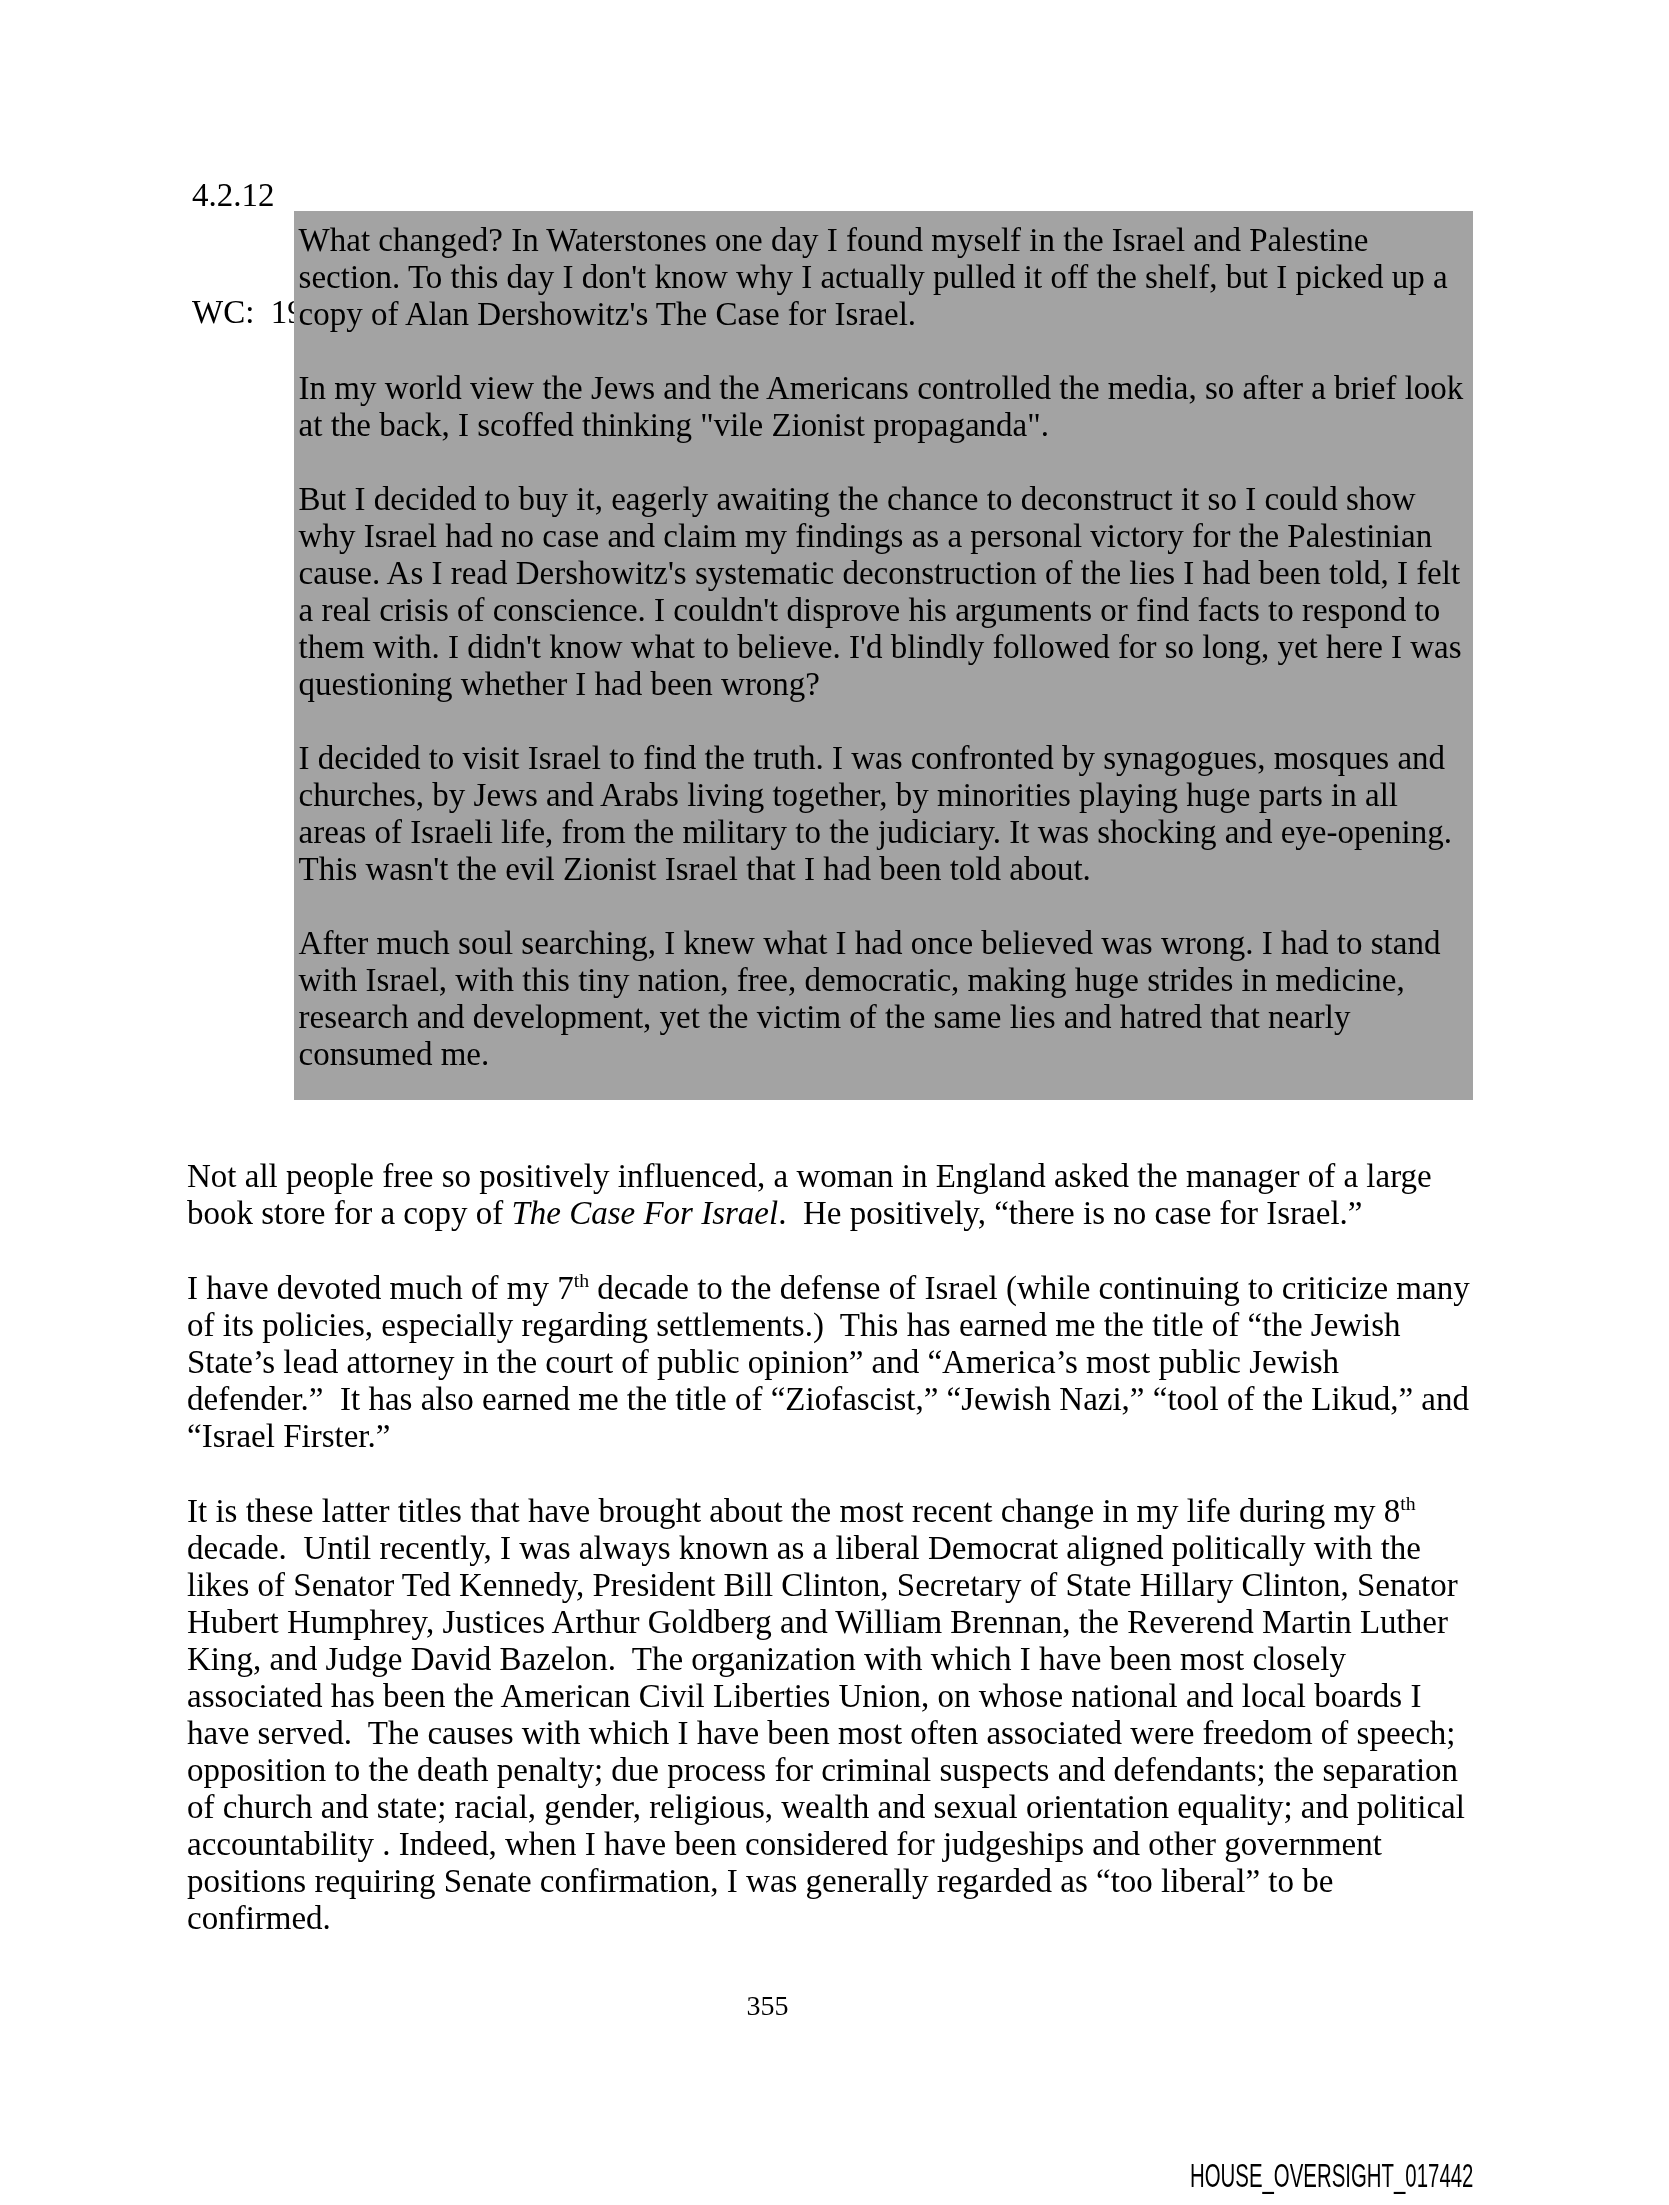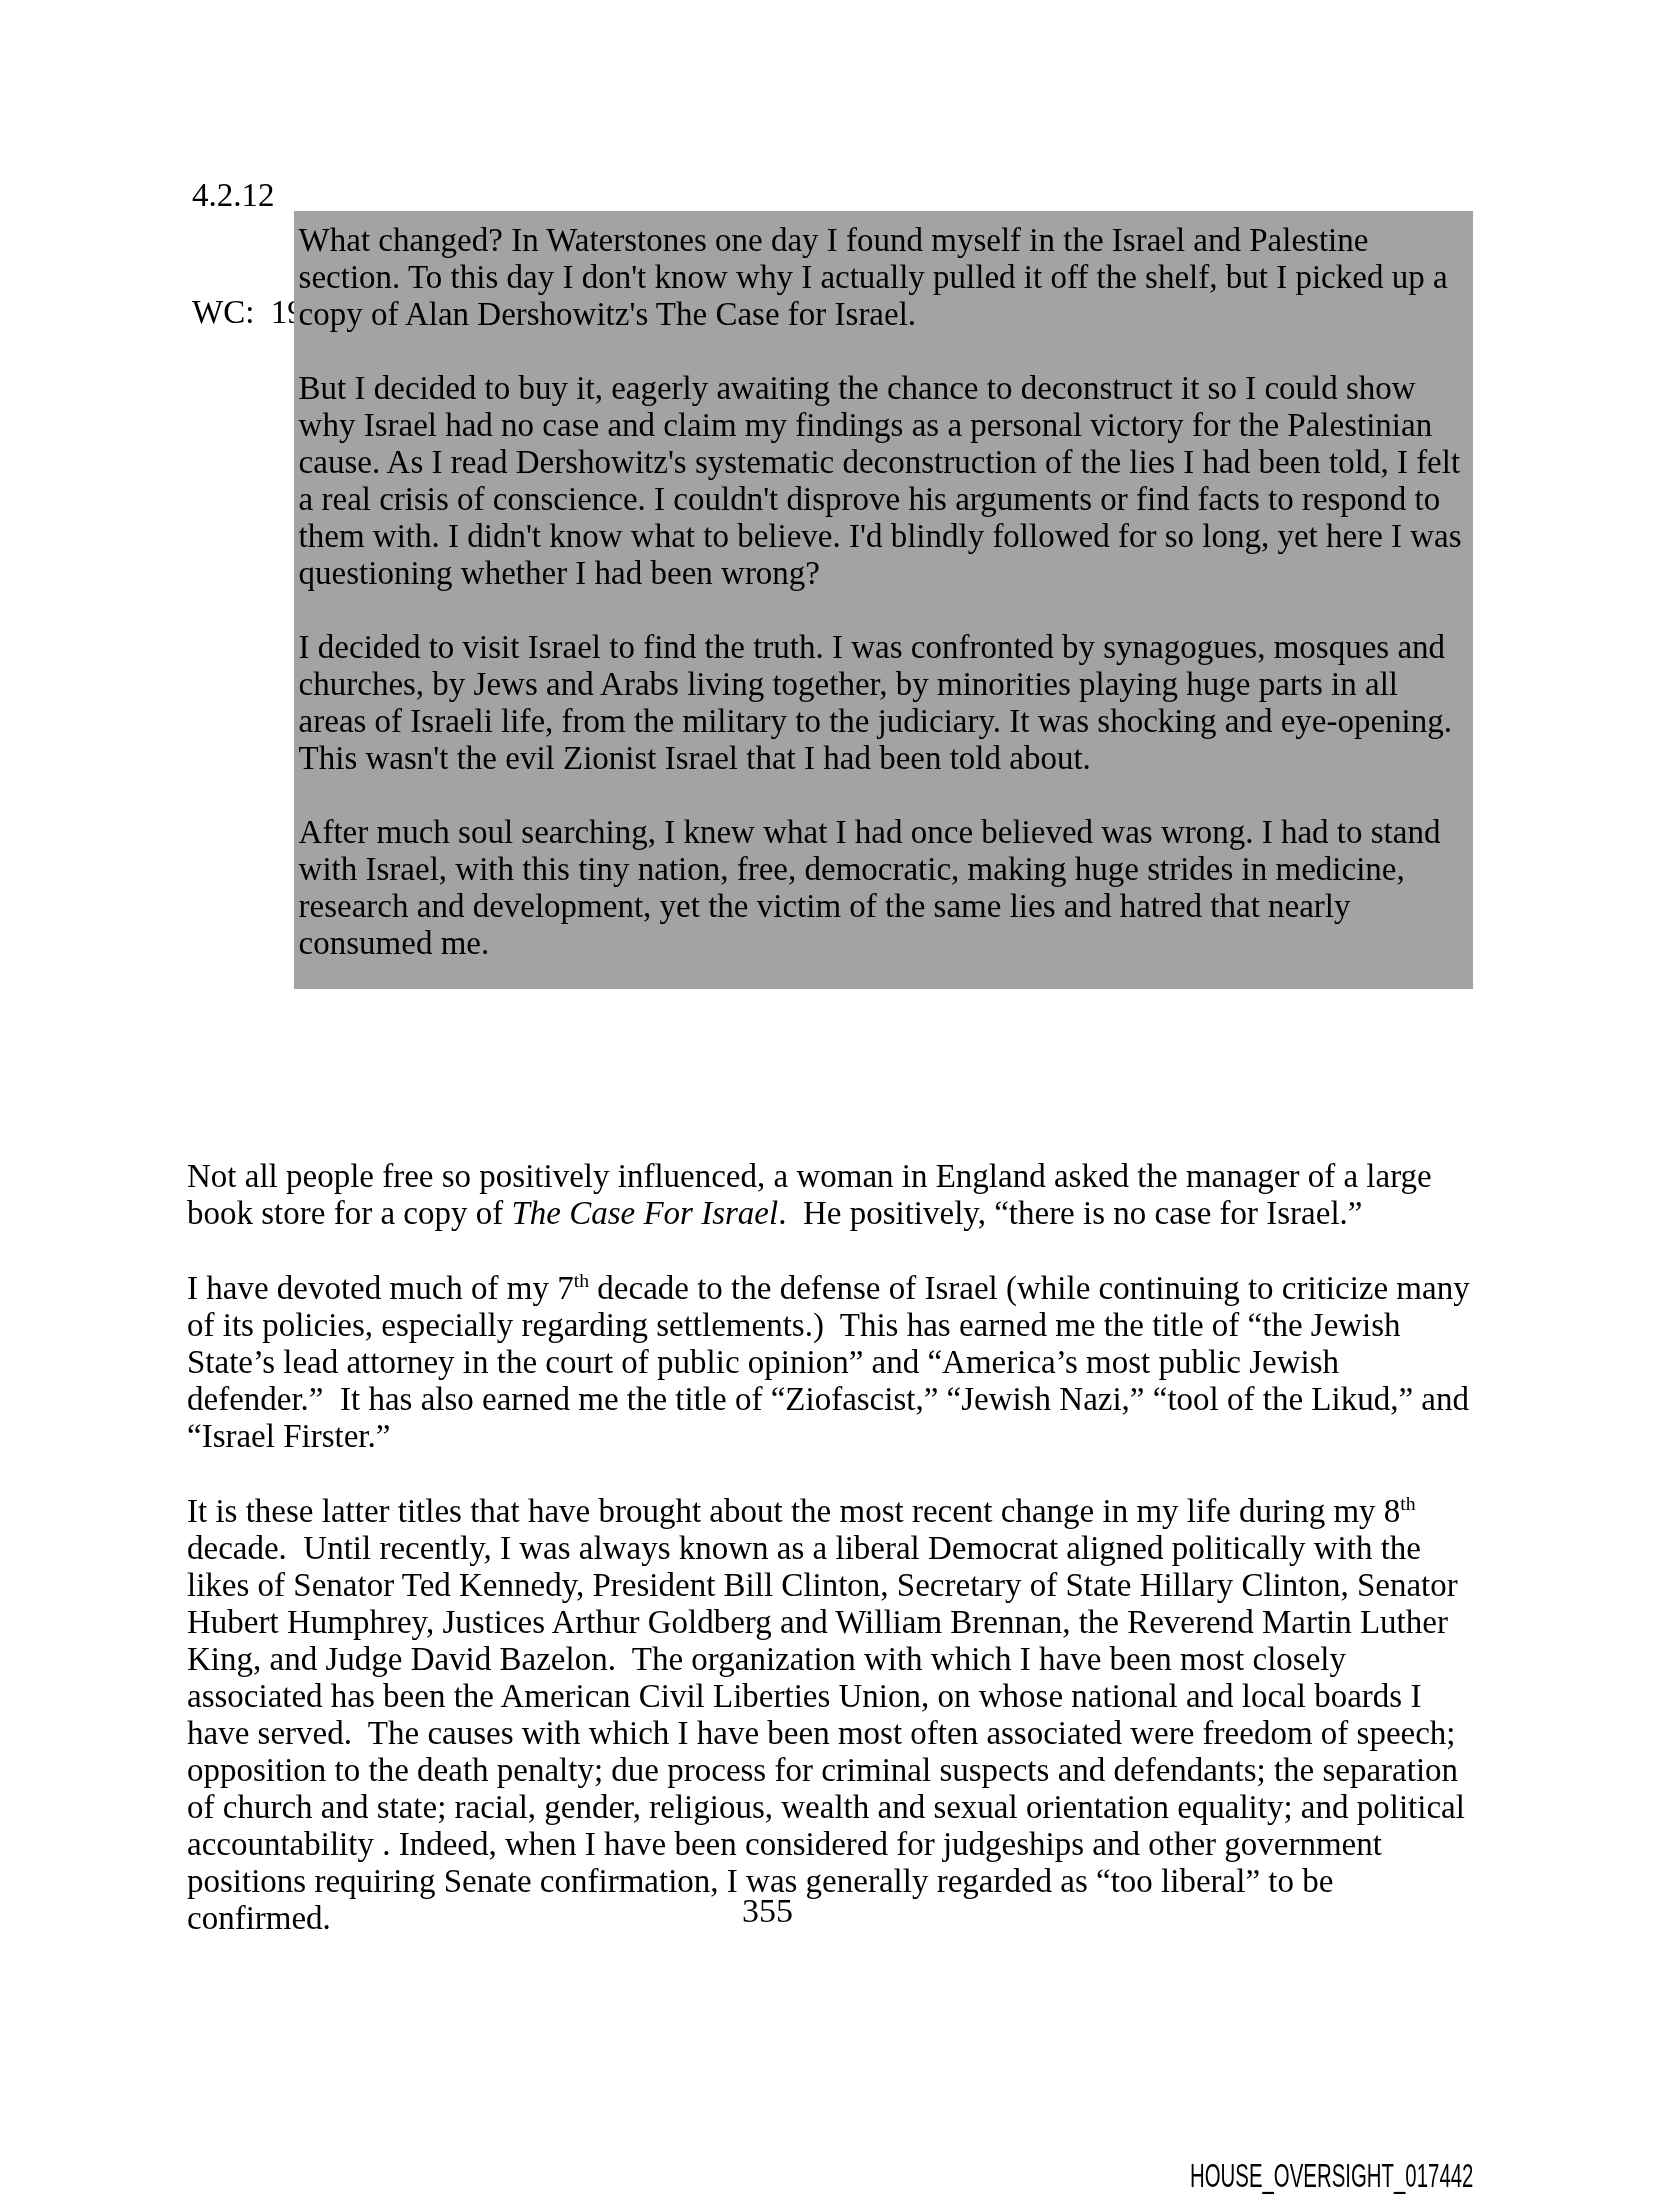--- a/index.html
+++ b/index.html
@@ -49,25 +49,25 @@
   }
   .body-text p:last-child { margin-bottom: 0; }
   .body-text i { font-style: italic; }
   sup {
     font-size: 0.6em;
     line-height: 0;
     vertical-align: super;
   }
   .page-number {
     position: absolute;
-    top: 1892px;
+    top: 1987px;
     left: 0;
     width: 1535px;
     text-align: center;
-    font-size: 34px;
+    font-size: 28px;
     line-height: 37px;
   }
   .bates-stamp {
     position: absolute;
     top: 2157px;
     right: 196px;
     font-family: "Liberation Sans", "DejaVu Sans", sans-serif;
     font-size: 34px;
     line-height: 37px;
     white-space: nowrap;
@@ -78,20 +78,21 @@
 </head>
 <body>
 
 <div class="doc-header">
   <div>4.2.12</div>
   <div>WC:  191694</div>
 </div>
 
 <div class="quote-block" style="background-color: #a3a3a3;">
     <p><span>What changed? In Waterstones one day I found myself in the Israel and Palestine section. To this day I don't know why I actually pulled it off the shelf, but I picked up a copy of Alan Dershowitz's The Case for Israel.</span></p>
+    <p><span>In my world view the Jews and the Americans controlled the media, so after a brief look at the back, I scoffed thinking "vile Zionist propaganda".</span></p>
     <p><span>But I decided to buy it, eagerly awaiting the chance to deconstruct it so I could show why Israel had no case and claim my findings as a personal victory for the Palestinian cause. As I read Dershowitz's systematic deconstruction of the lies I had been told, I felt a real crisis of conscience. I couldn't disprove his arguments or find facts to respond to them with. I didn't know what to believe. I'd blindly followed for so long, yet here I was questioning whether I had been wrong?</span></p>
     <p><span>I decided to visit Israel to find the truth. I was confronted by synagogues, mosques and churches, by Jews and Arabs living together, by minorities playing huge parts in all areas of Israeli life, from the military to the judiciary. It was shocking and eye-opening. This wasn't the evil Zionist Israel that I had been told about.</span></p>
     <p><span>After much soul searching, I knew what I had once believed was wrong. I had to stand with Israel, with this tiny nation, free, democratic, making huge strides in medicine, research and development, yet the victim of the same lies and hatred that nearly consumed me.</span></p>
   </div>
 
 <div class="body-text">
     <p><span>Not all people free so positively influenced, a woman in England asked the manager of a large book store for a copy of </span><i>The Case For Israel</i><span>.  He positively, “there is no case for Israel.”</span></p>
     <p><span>I have devoted much of my 7</span><sup>th</sup><span> decade to the defense of Israel (while continuing to criticize many of its policies, especially regarding settlements.)  This has earned me the title of “the Jewish State’s lead attorney in the court of public opinion” and “America’s most public Jewish defender.”  It has also earned me the title of “Ziofascist,” “Jewish Nazi,” “tool of the Likud,” and “Israel Firster.”</span></p>
     <p><span>It is these latter titles that have brought about the most recent change in my life during my 8</span><sup>th</sup><span> decade.  Until recently, I was always known as a liberal Democrat aligned politically with the likes of Senator Ted Kennedy, President Bill Clinton, Secretary of State Hillary Clinton, Senator Hubert Humphrey, Justices Arthur Goldberg and William Brennan, the Reverend Martin Luther King, and Judge David Bazelon.  The organization with which I have been most closely associated has been the American Civil Liberties Union, on whose national and local boards I have served.  The causes with which I have been most often associated were freedom of speech; opposition to the death penalty; due process for criminal suspects and defendants; the separation of church and state; racial, gender, religious, wealth and sexual orientation equality; and political accountability . Indeed, when I have been considered for judgeships and other government positions requiring Senate confirmation, I was generally regarded as “too liberal” to be confirmed.</span></p>
   </div>

